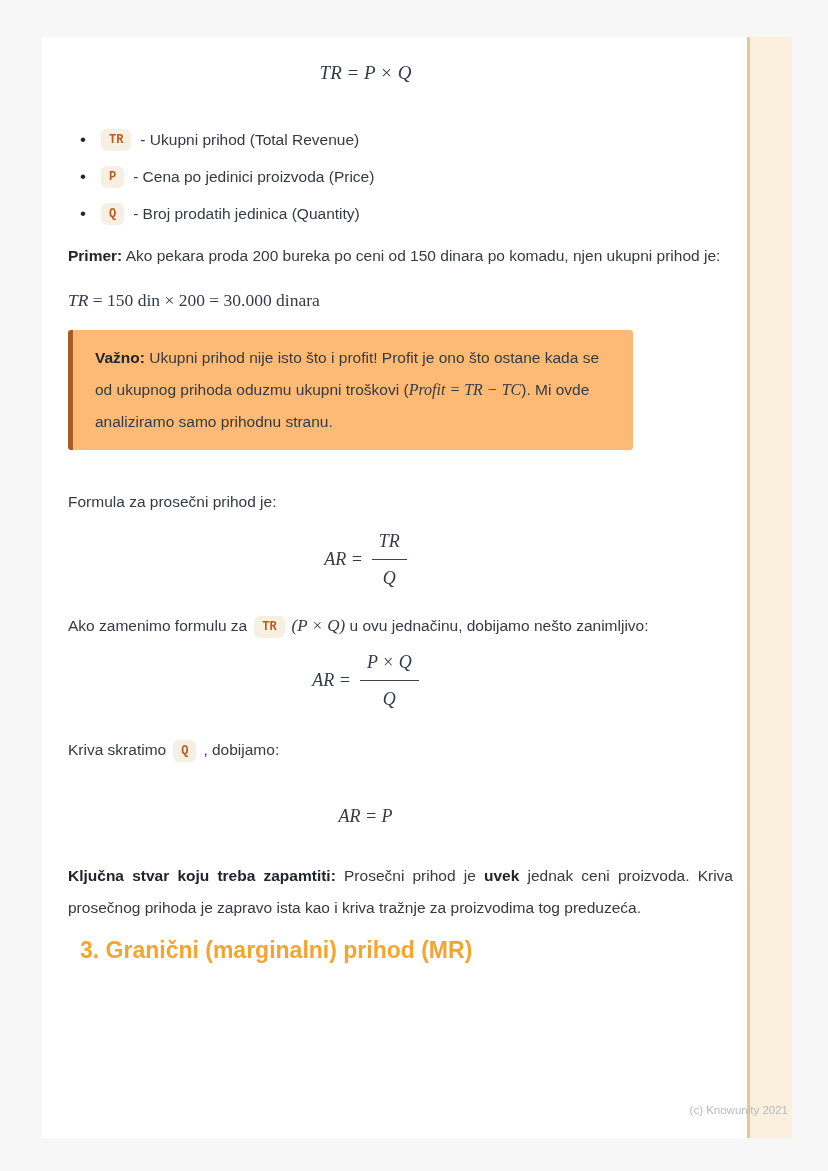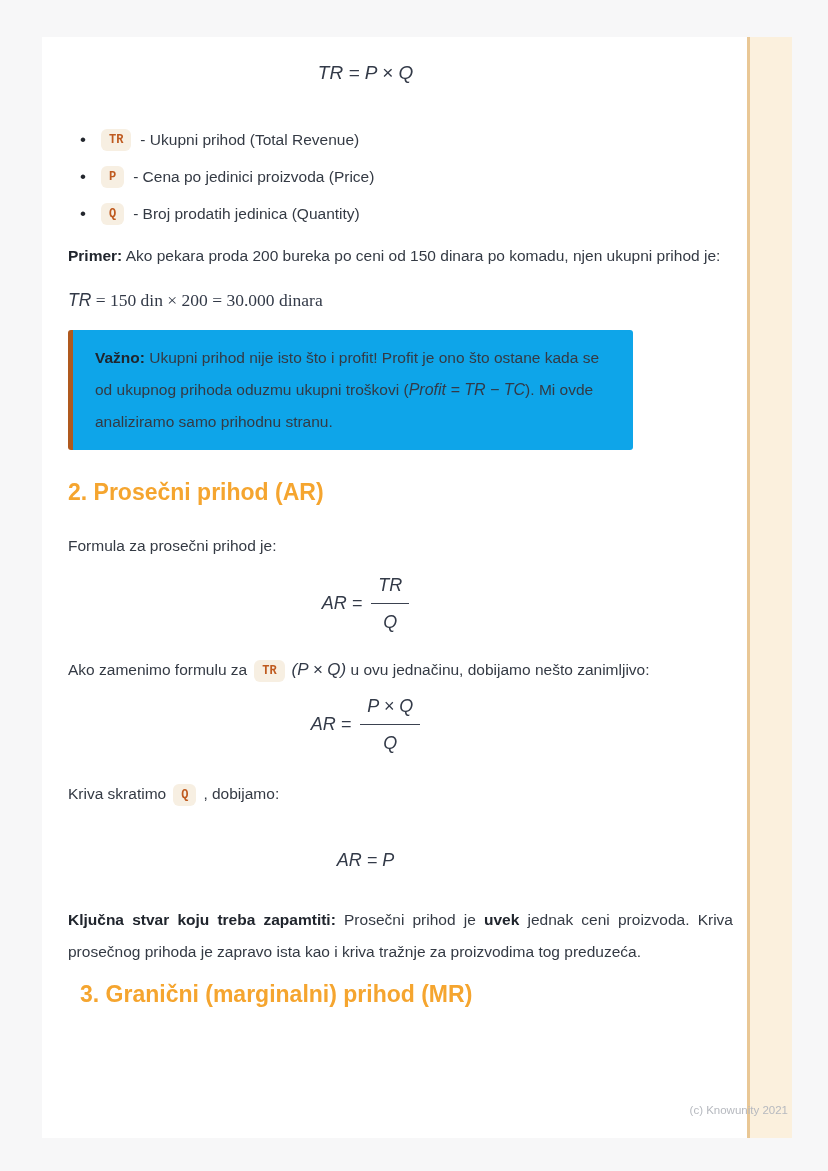--- a/index.html
+++ b/index.html
@@ -31,21 +31,21 @@
     z-index: 2;
     color: #343a44;
     font-size: 15.5px;
     line-height: 32px;
   }
   p { margin: 0; text-align: justify; }
   b, strong { color: #20252d; }
 
   
   .math {
-    font-family: Liberation Sans, sans-serif;
+    font-family: Liberation Serif, serif;
     font-style: italic;
     color: #333a48;
   }
   .math-upright {
     font-family: "Liberation Serif", serif;
     font-style: normal;
     color: #333a48;
   }
   .formula-center {
     text-align: center;
@@ -93,21 +93,21 @@
     padding: 5px 8px;
     border-radius: 6px;
     margin-right: 9px;
   }
   .badge-inline { margin: 0 7px; transform: translateY(-1px); }
 
   .para-block { margin: 0 0 10px 0; }
 
   
   .callout {
-    background: #0ea5e9;
+    background: #fdba74;
     border-left: 5px solid #b0591e;
     border-radius: 3px;
     width: 522px;
     padding: 12px 16px 12px 22px;
     margin: 0 0 28px 0;
   }
   .callout p { text-align: left; }
 
   h2 {
     color: #f5a52f;
@@ -159,21 +159,20 @@
     </ul>
 
     <p class="para-block"><b>Primer:</b><span> Ako pekara proda 200 bureka po ceni od 150 dinara po komadu, njen ukupni prihod je:</span></p>
 
     <div class="formula-left f2"><span class="math">TR</span><span class="math-upright"> = 150 din × 200 = 30.000 dinara</span></div>
 
     <div class="callout">
       <p><b>Važno:</b><span> Ukupni prihod nije isto što i profit! Profit je ono što ostane kada se od ukupnog prihoda oduzmu ukupni troškovi (</span><span class="math" style="font-size:16px">Profit = TR − TC</span><span>). Mi ovde analiziramo samo prihodnu stranu.</span></p>
     </div>
 
-    <h2>2. Prosečni prihod (AR)</h2>
 
     <div class="spacer-8"></div>
     <p style="text-align:left">Formula za prosečni prihod je:</p>
 
     <div class="formula-flex frac-row">
       <span class="math">AR =</span>
       <span class="frac">
           <span class="num math">TR</span>
           <span class="den math">Q</span>
         </span>

